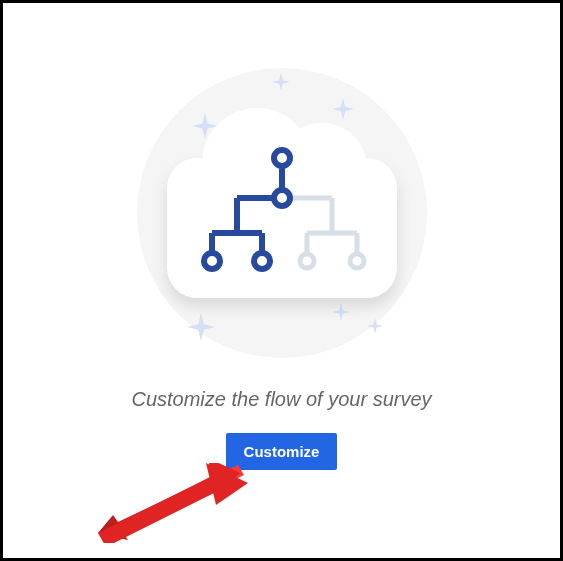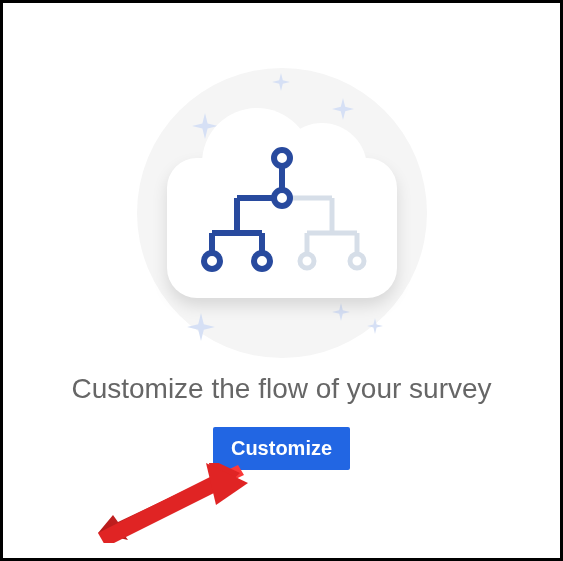--- a/index.html
+++ b/index.html
@@ -73,33 +73,34 @@
       left: 0;
       width: 100%;
       height: 150px;
       z-index: 3;
     }
     .sparkle {
       position: absolute;
       z-index: 1;
     }
     .heading {
-      margin-top: 10px;
-      font-size: 28px;
+      margin-top: 25px;
+      font-size: 20px;
       color: #666666;
       font-weight: 400;
       text-align: center;
+      font-style: italic;
     }
     .cta-button {
       margin-top: 22px;
       background: #2266e3;
       color: #ffffff;
       border: none;
       padding: 10px 18px;
-      font-size: 20px;
+      font-size: 15px;
       font-weight: 600;
       font-family: inherit;
       cursor: pointer;
       border-radius: 2px;
     }
     .arrow-overlay {
       position: absolute;
       bottom: 15px;
       left: 95px;
       z-index: 10;

